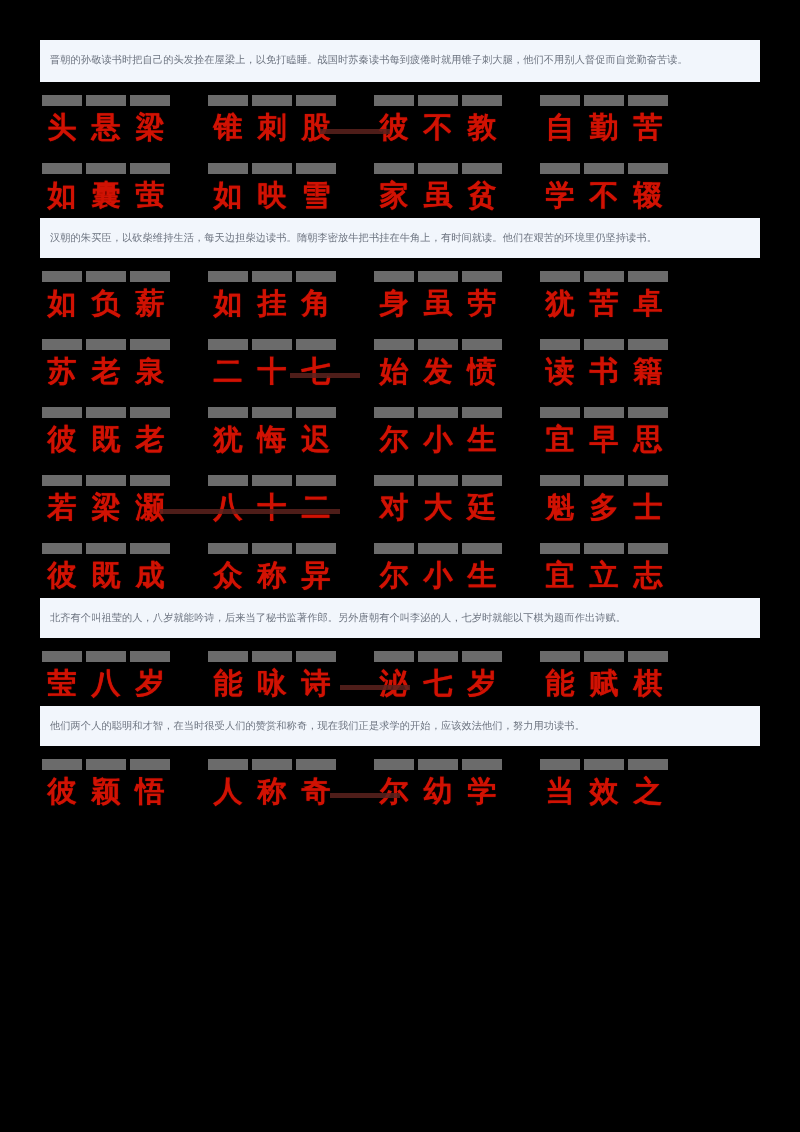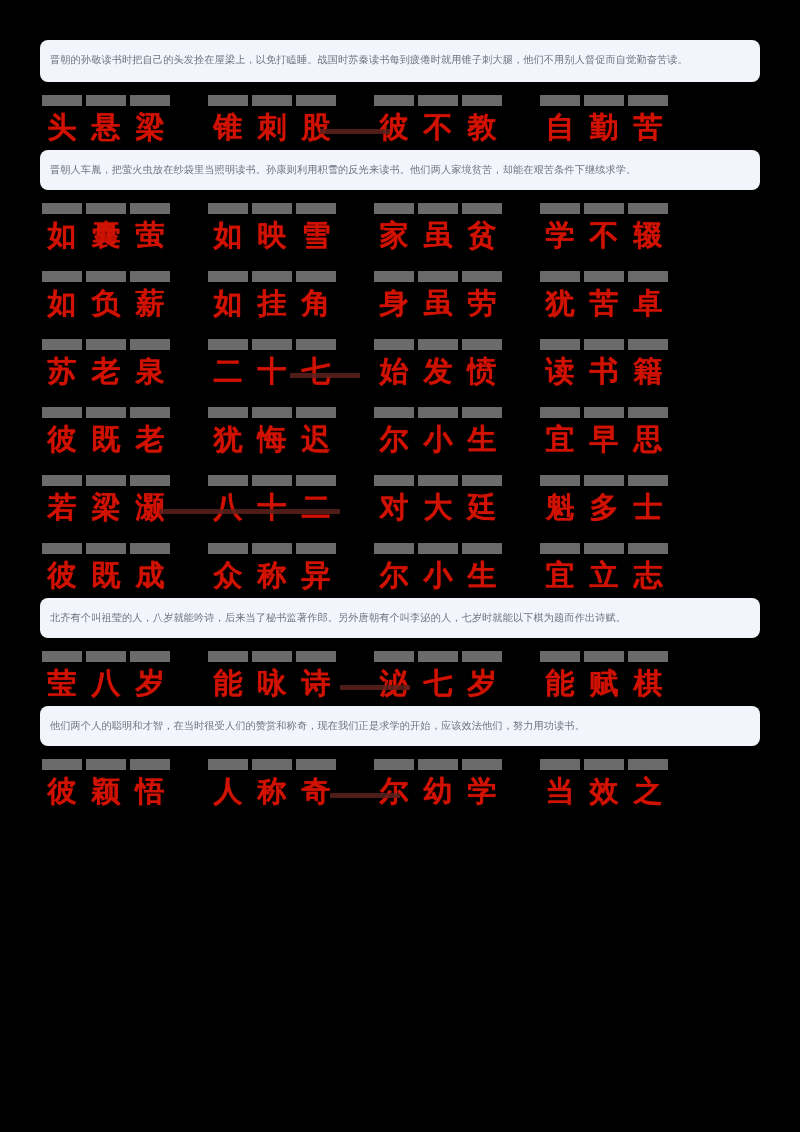--- a/index.html
+++ b/index.html
@@ -29,21 +29,20 @@
   .explain {
     background: #f2f6fc;
     color: #6d7480;
     font-size: 10.2px;
     line-height: 28px;
     padding: 6px 10px 8px 10px;
     margin: 0 40px;
     letter-spacing: 0.1px;
     text-align: left;
     font-family: "DejaVu Sans", "Liberation Sans", sans-serif;
-    border-radius: 8px;
   }
   .explain.single { line-height: 26px; padding: 7px 10px 7px 10px; }
 
   
   .verse-row {
     position: relative;
     margin: 0 40px;
     height: 62px;
     display: flex;
     align-items: flex-end;
@@ -157,21 +156,20 @@
             <span class="py">kǔ</span>
           </div>
           <div class="hanzi-row">
             <span class="hz">自</span>
             <span class="hz">勤</span>
             <span class="hz">苦</span>
           </div>
         </div>
         <div class="smear" style="left: 280px; bottom: 16px; width: 70px; height: 5px;"></div>
       </div>
-      <div class="explain single">晋朝人车胤，把萤火虫放在纱袋里当照明读书。孙康则利用积雪的反光来读书。他们两人家境贫苦，却能在艰苦条件下继续求学。</div>
       <div class="spacer-sm"></div>
       <div class="verse-row">
         <div class="phrase">
           <div class="pinyin-row">
             <span class="py">rú</span>
             <span class="py">náng</span>
             <span class="py">yíng</span>
           </div>
           <div class="hanzi-row">
             <span class="hz">如</span>
@@ -209,20 +207,21 @@
             <span class="py">bù</span>
             <span class="py">chuò</span>
           </div>
           <div class="hanzi-row">
             <span class="hz">学</span>
             <span class="hz">不</span>
             <span class="hz">辍</span>
           </div>
         </div>
       </div>
+      <div class="explain single">汉朝的朱买臣，以砍柴维持生活，每天边担柴边读书。隋朝李密放牛把书挂在牛角上，有时间就读。他们在艰苦的环境里仍坚持读书。</div>
       <div class="spacer-sm"></div>
       <div class="verse-row">
         <div class="phrase">
           <div class="pinyin-row">
             <span class="py">rú</span>
             <span class="py">fù</span>
             <span class="py">xīn</span>
           </div>
           <div class="hanzi-row">
             <span class="hz">如</span>

